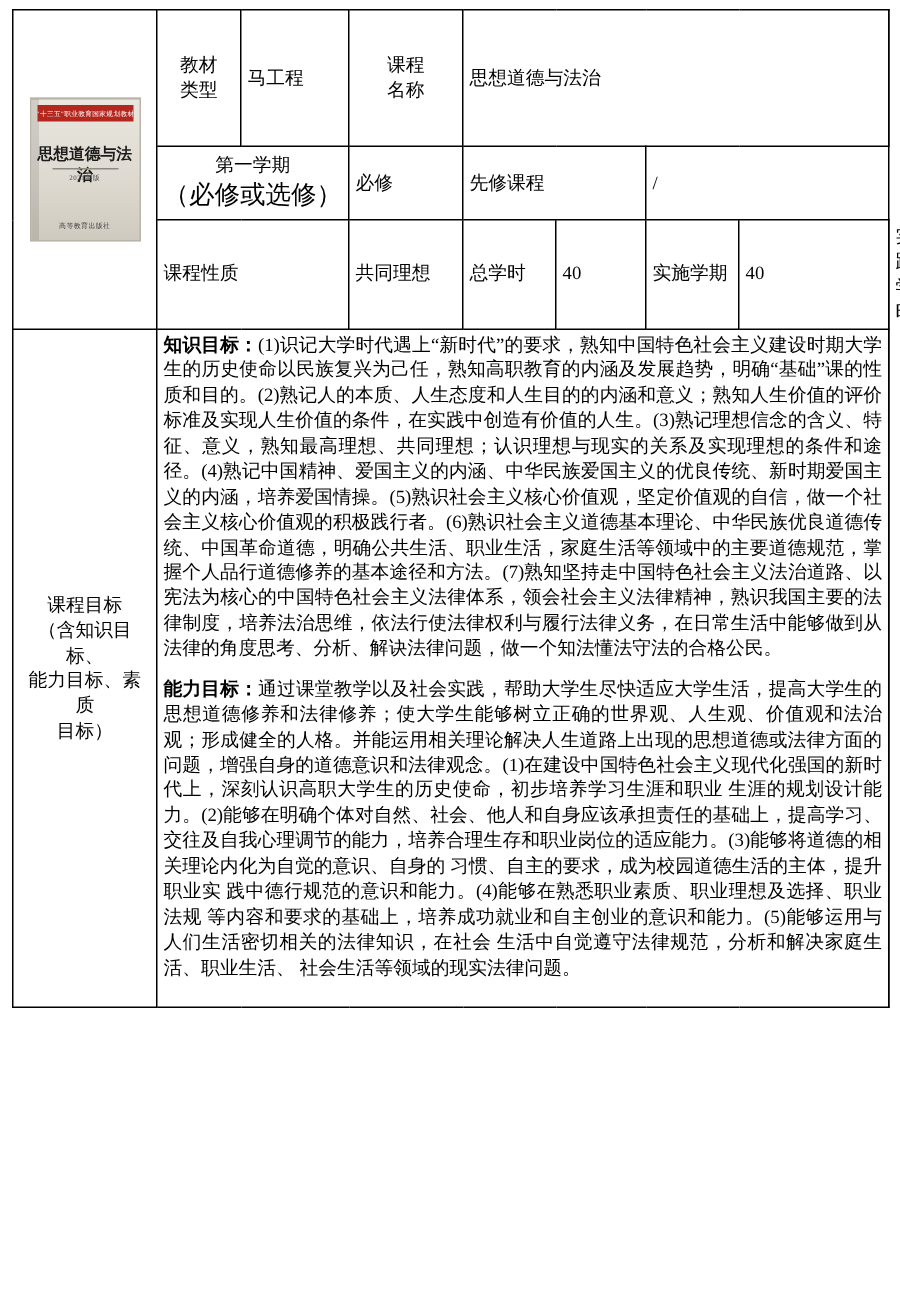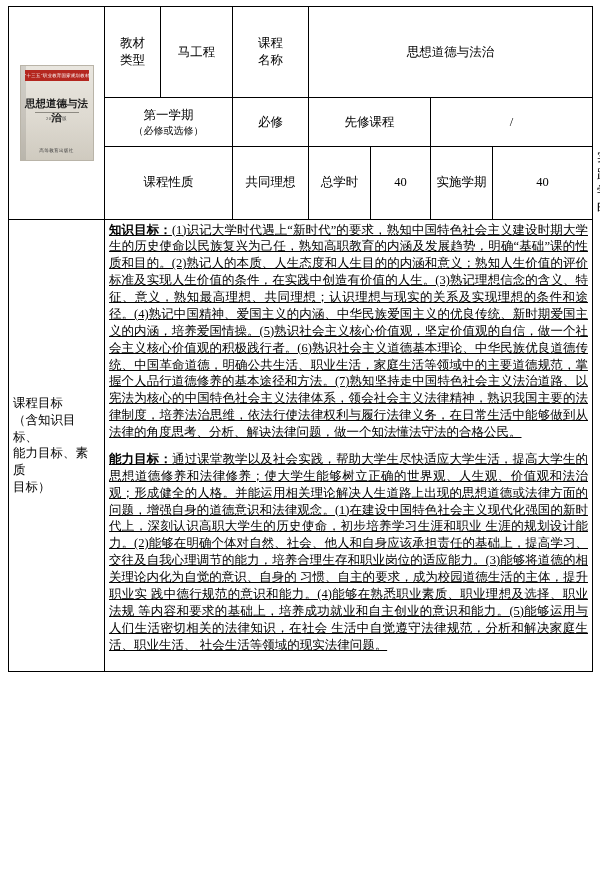--- a/index.html
+++ b/index.html
@@ -28,30 +28,29 @@
     border: 1px solid #000;
   }
   table.course-table td {
     border: 1px solid #000;
     padding: 2px 4px;
     vertical-align: middle;
     font-size: 12.5px;
     line-height: 1.35;
   }
   .ctr {
-    text-align: center;
   }
   .cell-label {
     text-align: center;
     font-size: 12.5px;
     line-height: 1.4;
   }
   .cell-label .sub {
     display: block;
-    font-size: 10px;
+    font-size: 17px;
   }
   
   .cover-cell {
     padding: 4px 2px;
     text-align: center;
   }
   .book-cover {
     width: 74px;
     height: 96px;
     margin: 0 auto;
@@ -131,34 +130,33 @@
     background: rgba(0,0,0,0.10);
   }
   
   .obj-cell {
     vertical-align: top;
     padding: 6px 7px 8px 7px;
     font-size: 12.6px;
     line-height: 1.62;
     text-align: justify;
     text-justify: inter-ideograph;
-    text-decoration: underline;
   }
   .obj-para {
     margin: 0 0 10px 0;
     text-indent: 0;
   }
   .obj-para:last-child {
     margin-bottom: 16px;
   }
   .obj-head {
     font-weight: bold;
   }
   .goal-label {
-    text-align: left;
+    text-align: center;
     vertical-align: middle;
     font-size: 12.5px;
     line-height: 1.55;
   }
 </style>
 </head>
 <body>
 
 <div class="page">
   <table class="course-table">

